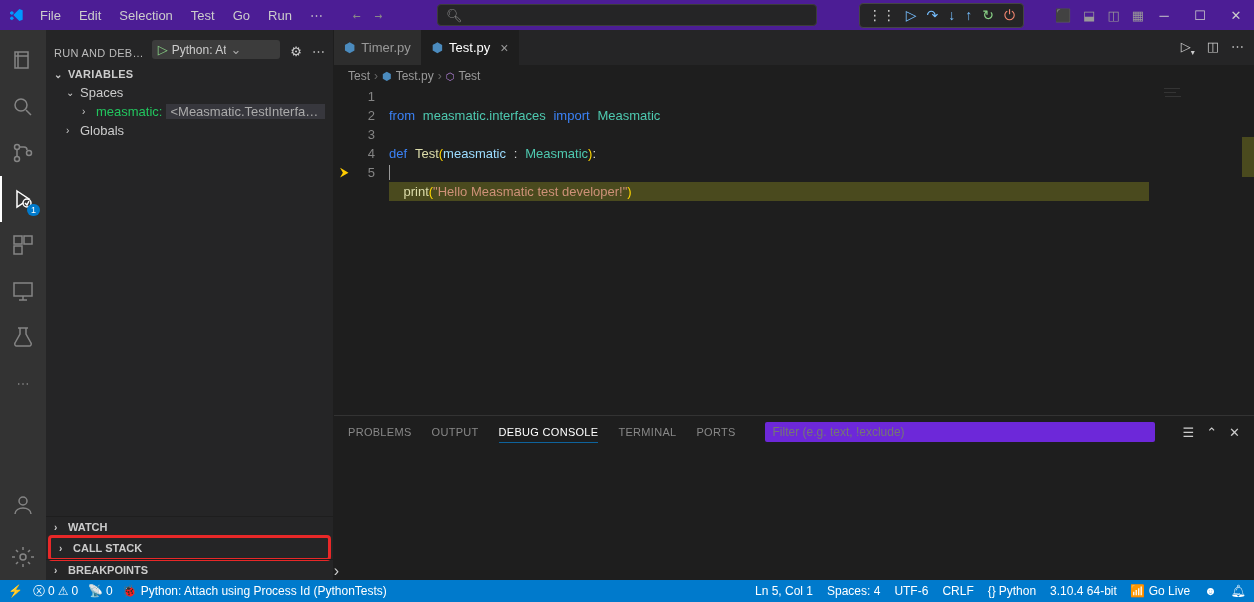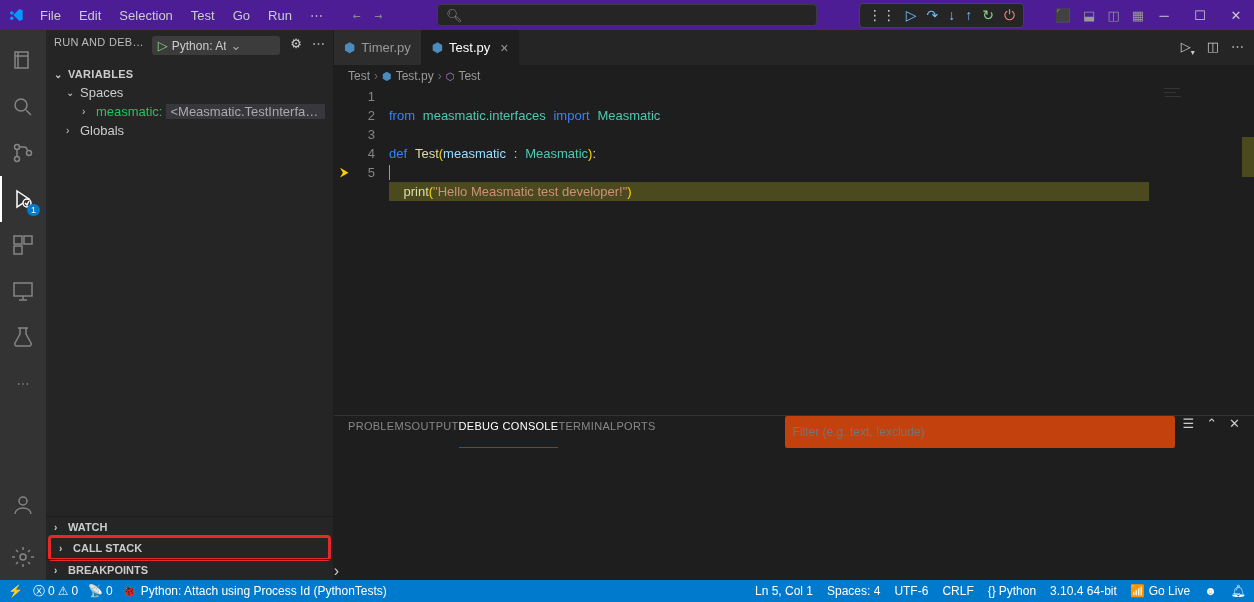--- a/index.html
+++ b/index.html
@@ -31,21 +31,21 @@
     .activity-bar { width: 46px; background: #333333; display: flex; flex-direction: column; align-items: center; padding-top: 8px; }
     .act-item { width: 46px; height: 46px; display: flex; align-items: center; justify-content: center; color: #858585; cursor: pointer; position: relative; }
     .act-item.active { color: #fff; }
     .act-item.active::before { content: ''; position: absolute; left: 0; top: 0; bottom: 0; width: 2px; background: #fff; }
     .act-item svg { width: 24px; height: 24px; }
     .act-badge { position: absolute; bottom: 6px; right: 6px; background: #007acc; color: white; border-radius: 8px; font-size: 9px; padding: 1px 4px; }
     .act-bottom { margin-top: auto; margin-bottom: 6px; }
 
     
     .sidebar { width: 288px; background: #252526; display: flex; flex-direction: column; border-right: 1px solid #1e1e1e; }
-    .sidebar-header { display: flex; align-items: flex-start; padding: 6px 8px; height: 35px; gap: 4px; }
+    .sidebar-header { display: flex; align-items: flex-end; padding: 6px 8px; height: 35px; gap: 4px; }
     .sidebar-title { font-size: 11px; color: #bbb; flex-shrink: 0; text-transform: uppercase; letter-spacing: 0.3px; }
     .debug-config { display: flex; align-items: center; background: #3c3c3c; border-radius: 3px; padding: 2px 6px; margin-left: 4px; flex: 1; min-width: 0; }
     .play-green { color: #89d185; margin-right: 4px; }
     .debug-config-label { color: #ccc; font-size: 12px; white-space: nowrap; overflow: hidden; text-overflow: ellipsis; }
     .gear-ic { margin-left: 6px; color: #ccc; }
     .more-ic { margin-left: 6px; color: #ccc; }
 
     .section-head { display: flex; align-items: center; padding: 3px 8px; font-size: 11px; font-weight: 700; color: #ccc; cursor: pointer; text-transform: uppercase; letter-spacing: 0.3px; }
     .section-head .chev { margin-right: 4px; font-size: 10px; width: 10px; display: inline-flex; }
     .tree-item { display: flex; align-items: center; padding: 2px 8px 2px 20px; font-size: 13px; color: #ccc; cursor: pointer; }
@@ -87,24 +87,24 @@
     .var { color: #9cdcfe; }
     .pn { color: #d4d4d4; }
     .paren-y { color: #ffd700; }
     .line-hl { background: #4a4a1e; display: inline-block; width: 760px; }
     .minimap { position: absolute; right: 0; top: 0; width: 90px; height: 100%; opacity: 0.6; }
     .minimap-content { font-size: 2px; color: #666; }
     .scrollbar-ind { position: absolute; right: 0; top: 50px; width: 12px; height: 40px; background: #4a4a1e; }
 
     
     .panel { height: 165px; background: #1e1e1e; border-top: 1px solid #333; display: flex; flex-direction: column; }
-    .panel-tabs { display: flex; padding: 0 14px; height: 32px; }
+    .panel-tabs { display: flex; align-items: center; padding: 0 14px; height: 32px; gap: 20px; }
     .panel-tab { font-size: 11px; color: #888; cursor: pointer; padding: 4px 0; text-transform: uppercase; letter-spacing: 0.3px; }
     .panel-tab.active { color: #fff; border-bottom: 1px solid #0e639c; }
-    .panel-filter { margin-left: auto; background: #c2410c; border: none; color: #ccc; padding: 3px 8px; width: 390px; font-size: 12px; outline: none; border-radius: 2px; }
+    .panel-filter { margin-left: auto; background: #6d28d9; border: none; color: #ccc; padding: 3px 8px; width: 390px; font-size: 12px; outline: none; border-radius: 2px; }
     .panel-actions { display: flex; gap: 12px; color: #ccc; margin-left: 8px; }
     .panel-actions span { cursor: pointer; }
 
     
     .status-bar { height: 22px; background: #007acc; display: flex; align-items: center; color: #fff; font-size: 12px; padding: 0 8px; gap: 10px; }
     .status-bar .sb-item { display: flex; align-items: center; gap: 3px; cursor: pointer; }
     .sb-right { margin-left: auto; display: flex; gap: 14px; }
     .sb-ic { font-size: 12px; }
   </style>
 </head>

